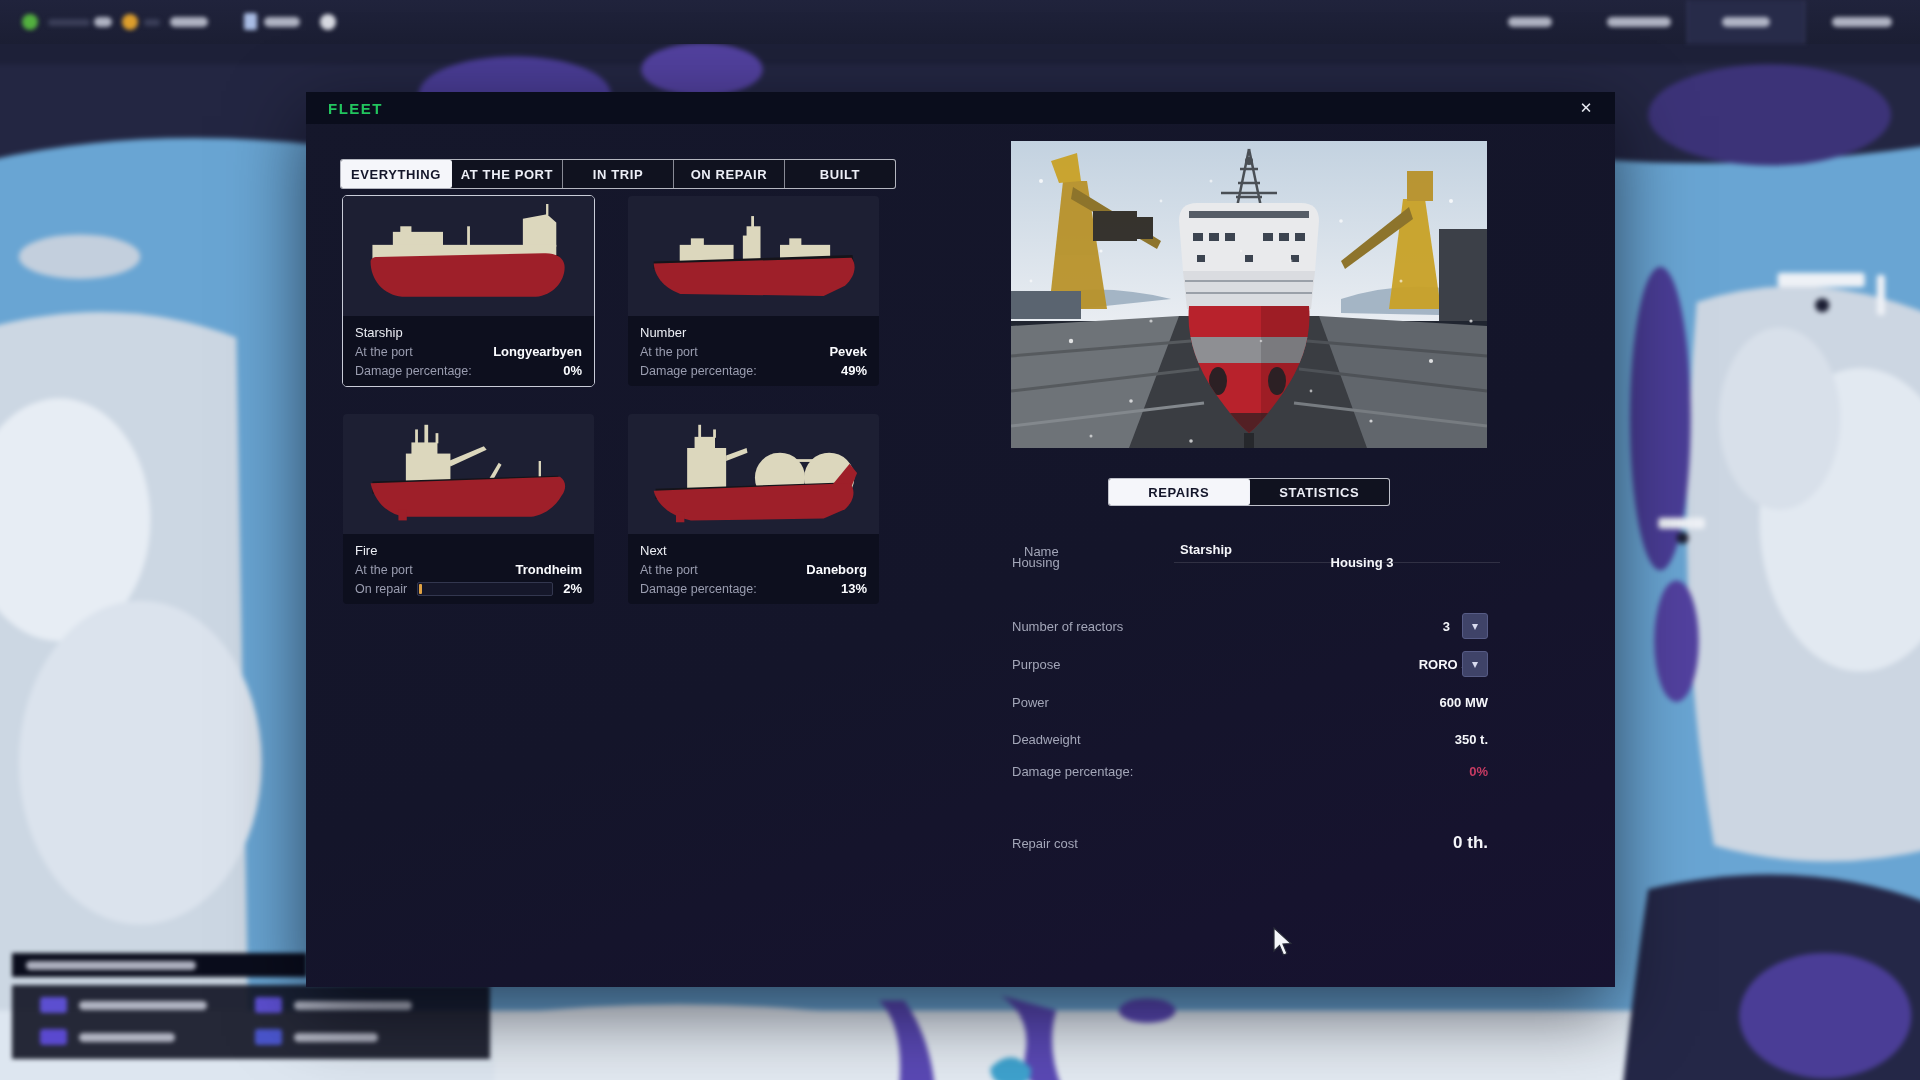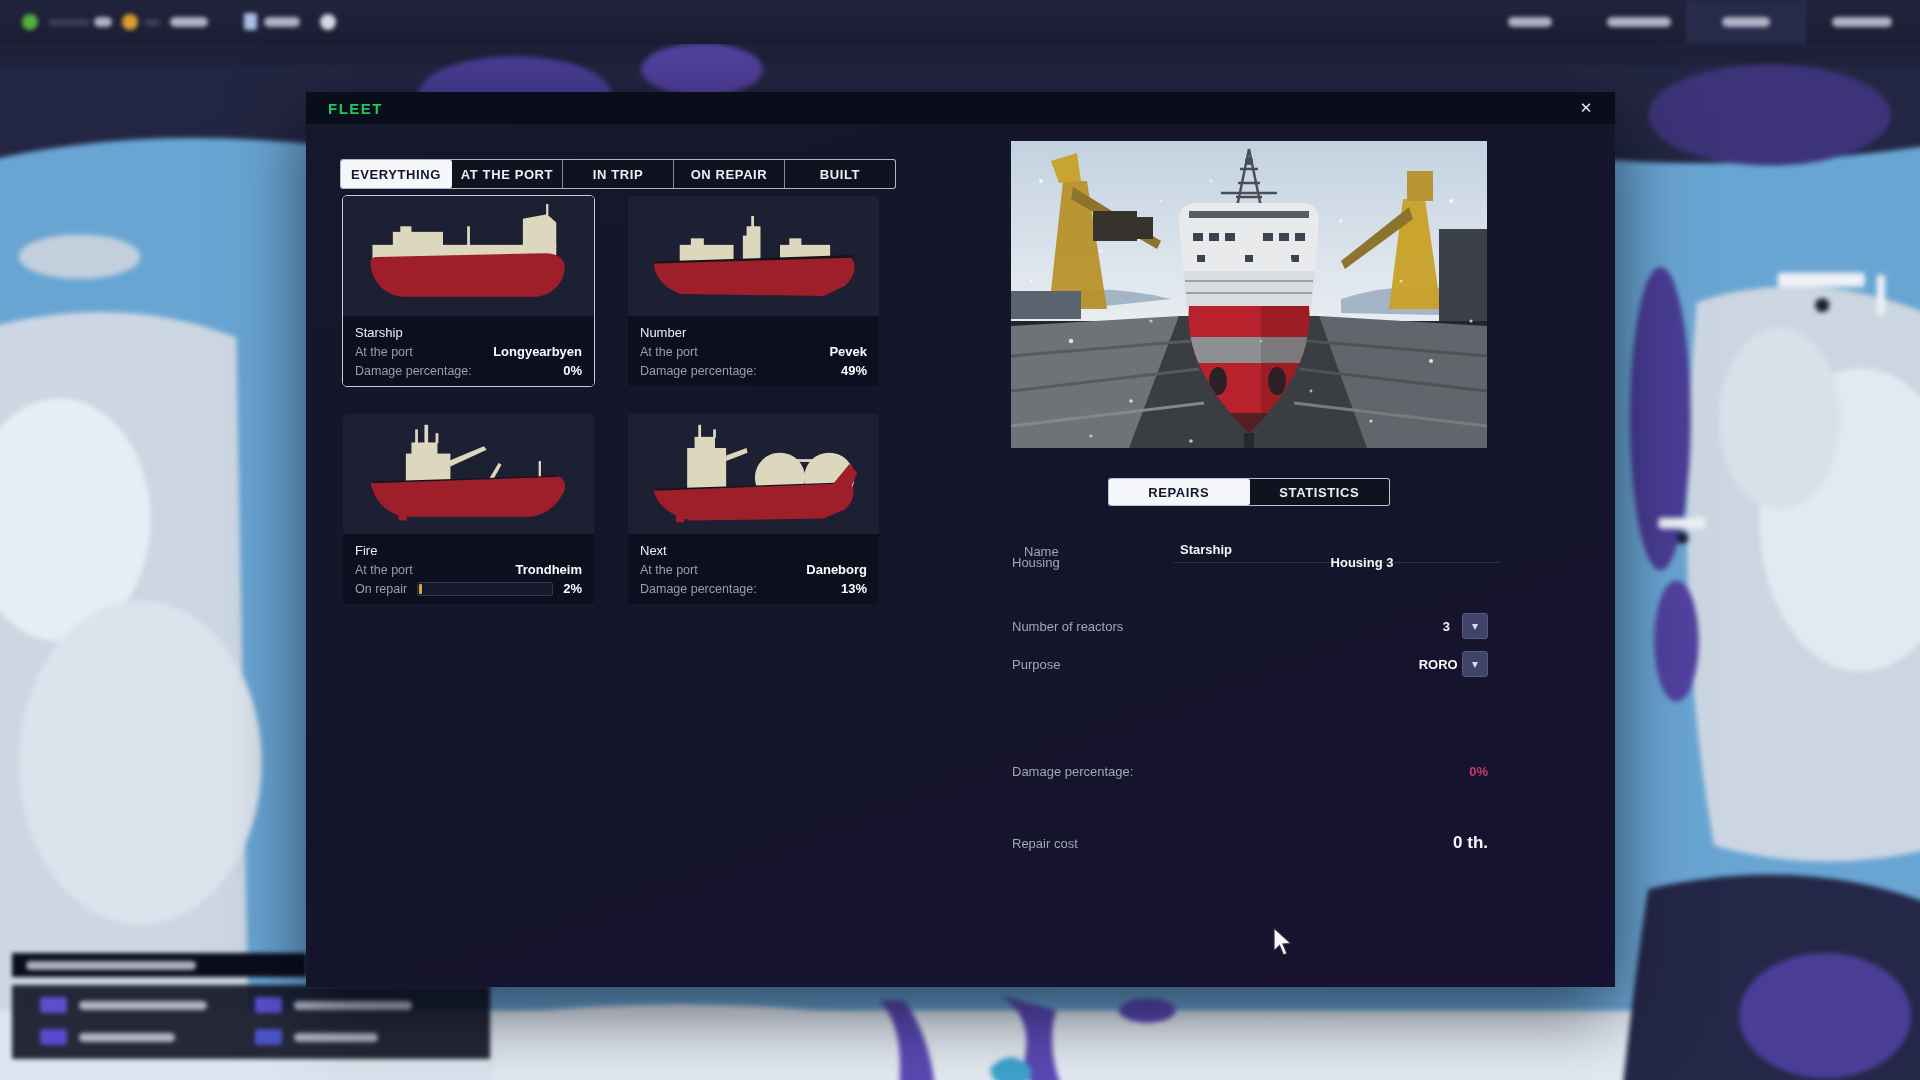--- a/index.html
+++ b/index.html
@@ -437,20 +437,28 @@
           <span>▾</span>
         </span>
     </div>
     <div class="frow" style="top:558px;">
       <span class="flabel">Purpose</span>
       <span class="fval" style="margin-left:auto;">RORO ship</span>
       <span class="dd-btn">
           <span>▾</span>
         </span>
     </div>
+    <div class="frow" style="top:596px;">
+      <span class="flabel">Power</span>
+      <span class="fval" style="margin-left:auto;">600 MW</span>
+    </div>
+    <div class="frow" style="top:633px;">
+      <span class="flabel">Deadweight</span>
+      <span class="fval" style="margin-left:auto;">350 t.</span>
+    </div>
     <div class="frow" style="top:665px;">
       <span class="flabel">Damage percentage:</span>
       <span class="fval pink" style="margin-left:auto;">0%</span>
     </div>
     <div class="frow" style="top:737px;">
       <span class="flabel">Repair cost</span>
       <span class="fval big" style="margin-left:auto;">0 th.</span>
     </div>
   </div>
 </div>

